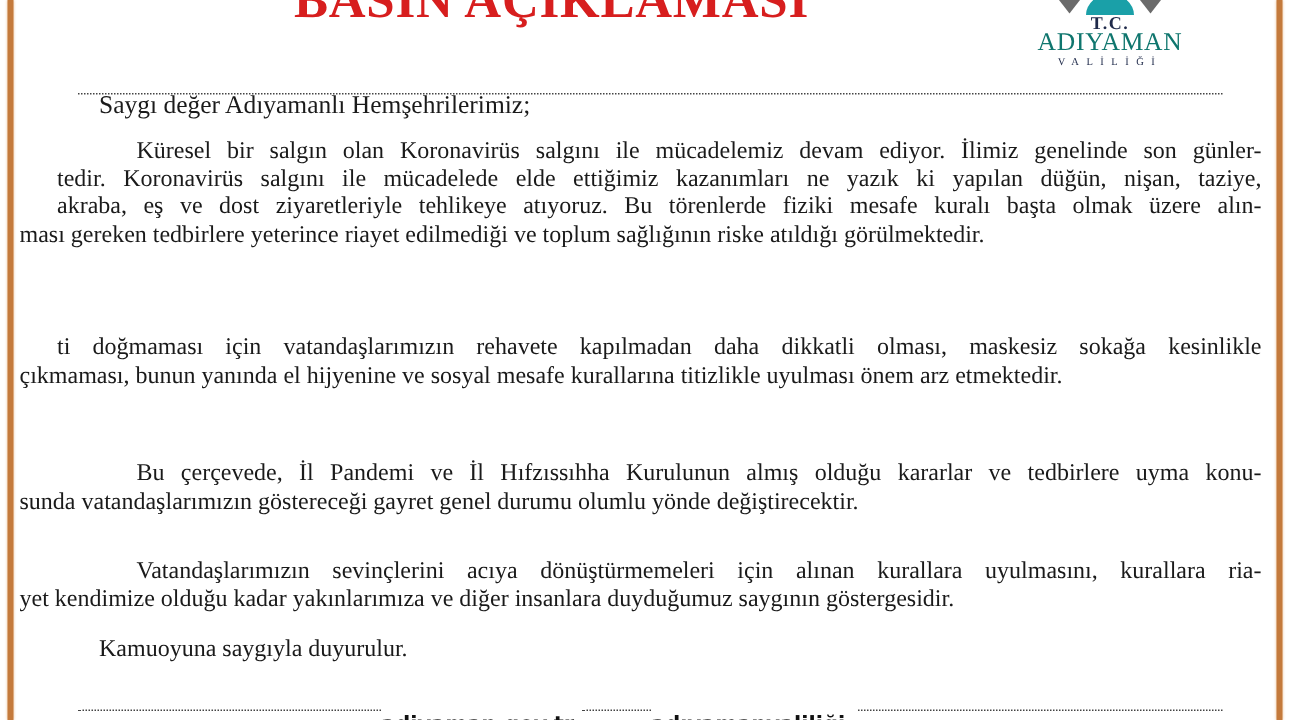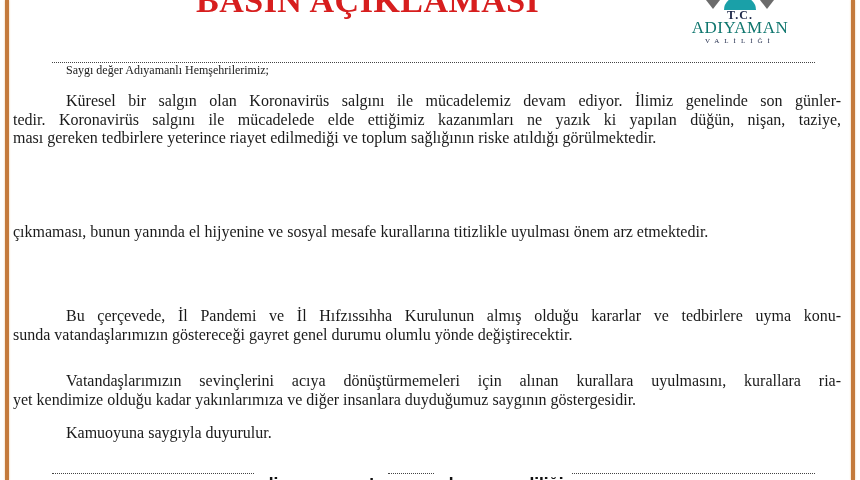--- a/index.html
+++ b/index.html
@@ -89,21 +89,21 @@
     position: absolute;
     height: 0;
     border-top: 1.5px dotted #444;
   }
   .dot-top { left: 52px; top: 62px; width: 763px; }
 
   .salutation {
     position: absolute;
     left: 66px;
     top: 61px;
-    font-size: 12px;
+    font-size: 17px;
     line-height: 18px;
     white-space: nowrap;
   }
 
   .para {
     position: absolute;
     left: 13px;
     width: 828px;
     font-size: 16px;
     line-height: 18.6px;
@@ -111,20 +111,21 @@
     text-align-last: left;
   }
   .para .line {
     display: block;
     white-space: nowrap;
   }
   .para .line.just {
     text-align: justify;
     text-align-last: justify;
     white-space: normal;
+    margin-left: 25px;
   }
   .para .indent { padding-left: 53px; }
 
   .p1 { top: 92px; }
   .p2 { top: 223px; }
   .p3 { top: 307px; }
   .p4 { top: 372px; }
 
   .closing {
     position: absolute;
@@ -179,24 +180,26 @@
   <div class="logo-sub">VALİLİĞİ</div>
 </div>
 
 <div class="dotline dot-top"></div>
 
 <div class="salutation">Saygı değer Adıyamanlı Hemşehrilerimiz;</div>
 
 <div class="para p1">
   <span class="line just indent">Küresel bir salgın olan Koronavirüs salgını ile mücadelemiz devam ediyor. İlimiz genelinde son günler-</span>
   <span class="line just">tedir. Koronavirüs salgını ile mücadelede elde ettiğimiz kazanımları ne yazık ki yapılan düğün, nişan, taziye,</span>
+  <span class="line just">akraba, eş ve dost ziyaretleriyle tehlikeye atıyoruz. Bu törenlerde fiziki mesafe kuralı başta olmak üzere alın-</span>
   <span class="line">ması gereken tedbirlere yeterince riayet edilmediği ve toplum sağlığının riske atıldığı görülmektedir.</span>
 </div>
 
 <div class="para p2">
+  <span class="line just">ti doğmaması için vatandaşlarımızın rehavete kapılmadan daha dikkatli olması, maskesiz sokağa kesinlikle</span>
   <span class="line">çıkmaması, bunun yanında el hijyenine ve sosyal mesafe kurallarına titizlikle uyulması önem arz etmektedir.</span>
 </div>
 
 <div class="para p3">
   <span class="line just indent">Bu çerçevede, İl Pandemi ve İl Hıfzıssıhha Kurulunun almış olduğu kararlar ve tedbirlere uyma konu-</span>
   <span class="line">sunda vatandaşlarımızın göstereceği gayret genel durumu olumlu yönde değiştirecektir.</span>
 </div>
 
 <div class="para p4">
   <span class="line just indent">Vatandaşlarımızın sevinçlerini acıya dönüştürmemeleri için alınan kurallara uyulmasını, kurallara ria-</span>

